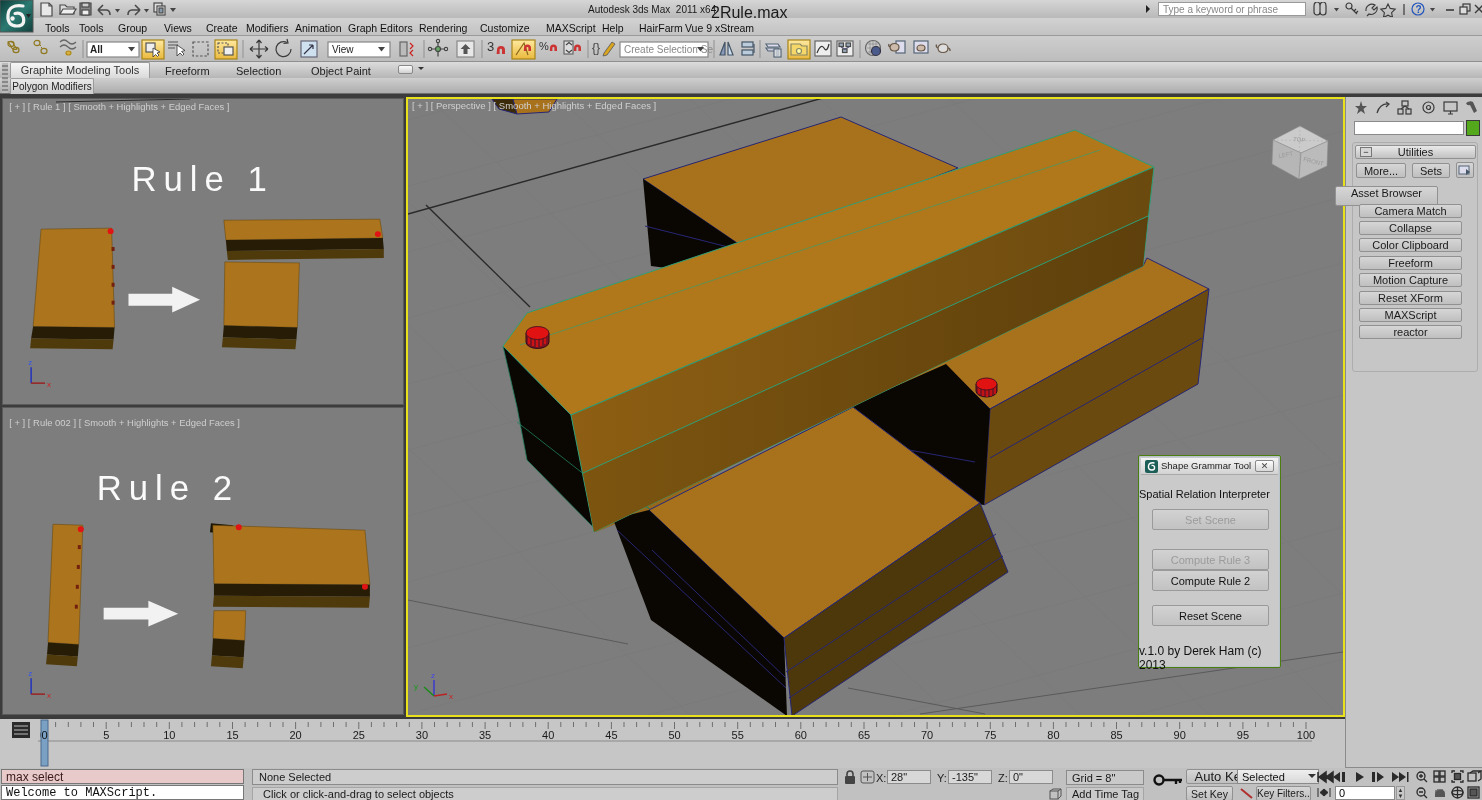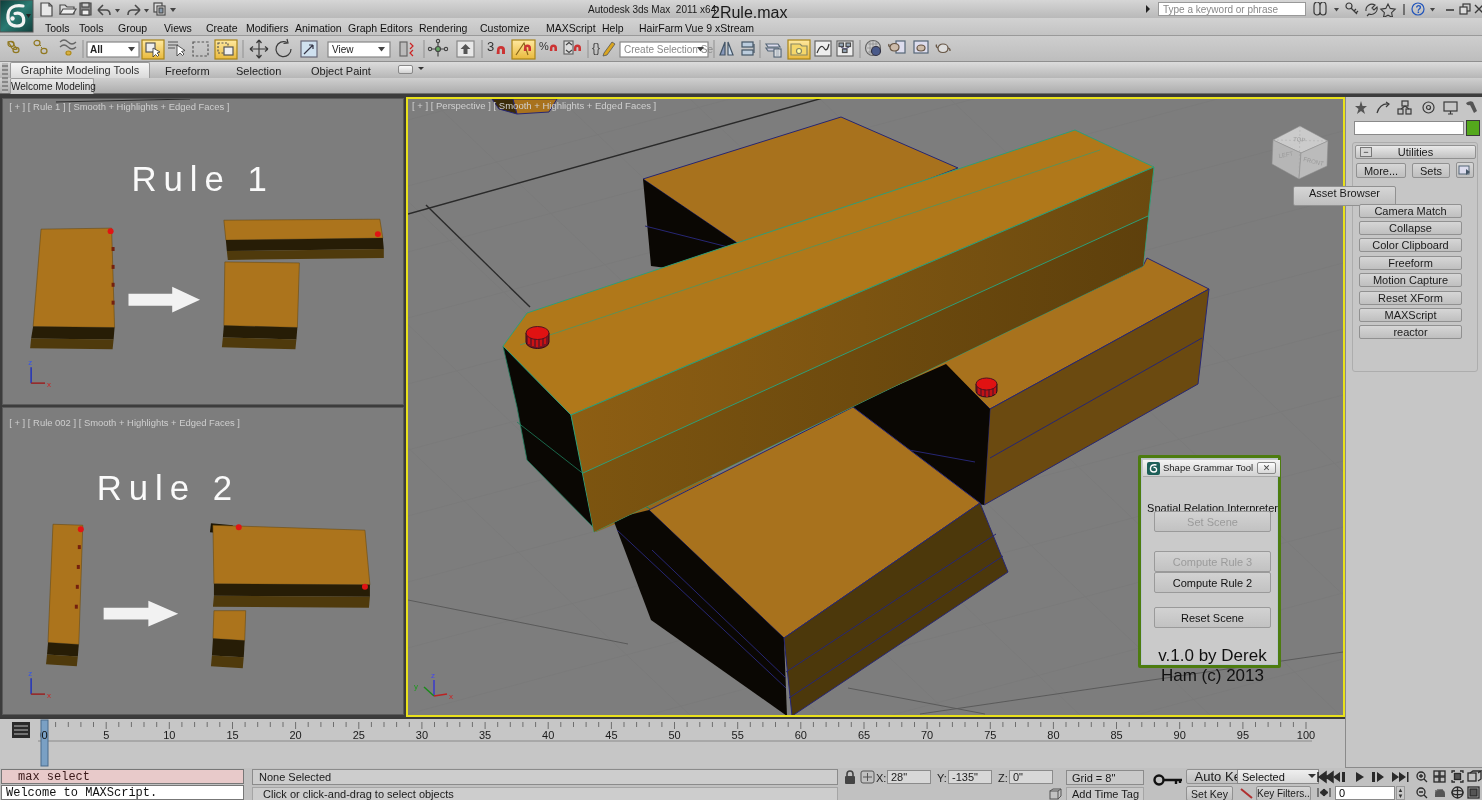--- a/index.html
+++ b/index.html
@@ -14,33 +14,33 @@
 #gmt{left:10px;top:62px;width:140px;height:16px;background:linear-gradient(#f6f6f6,#dadada);border:1px solid #9a9a9a;border-bottom:none;text-align:center;line-height:15px;font-size:11px;color:#333;border-radius:2px 2px 0 0}
 #pm{left:10px;top:78px;width:84px;height:16px;background:linear-gradient(#e9e9e9,#cdcdcd);border:1px solid #9a9a9a;border-bottom:none;text-align:center;line-height:15px;white-space:nowrap;font-size:10px;color:#222;border-radius:2px 2px 0 0}
 #vparea{left:0;top:94px;width:1482px;height:623px;background:#3c3c3c}
 .vpsvg{position:absolute;background:#7d7d7d}
 #mainvp{left:406px;top:97px;width:939px;height:620px;border:2px solid #e9e11b;background:#7d7d7d}
 #rpanel{left:1345px;top:97px;width:137px;height:670px;background:#c6c6c6;border-left:1px solid #8a8a8a}
 #timeline{left:0;top:717px;width:1345px;height:51px;background:#c6c6c6}
 #statusbar{left:0;top:768px;width:1482px;height:32px;background:#c1c1c1}
 .fld{position:absolute;border:1px solid #8b8b8b;background:#cdcdcd;font-size:11px;color:#1a1a1a}
 .btn{position:absolute;border:1px solid #919191;background:linear-gradient(#d6d6d6,#bfbfbf);font-size:11px;color:#1a1a1a;text-align:center;border-radius:2px;white-space:nowrap;overflow:hidden}
-#dialog{left:1138px;top:455px;width:143px;height:213px;background:#cacaca;border:3px solid #4d7c0f;box-shadow:0 0 0 1px #b9c4cd inset;border-radius:2px}
+#dialog{left:1138px;top:455px;width:143px;height:213px;background:#cacaca;border:1px solid #4d7c0f;box-shadow:0 0 0 1px #b9c4cd inset;border-radius:2px}
 .dbtn{position:absolute;left:13px;width:117px;height:21px;background:linear-gradient(#d2d2d2,#c2c2c2);border:1px solid #9a9a9a;border-radius:2px;text-align:center;font-size:11px;line-height:20px}
 </style></head><body>
 <div class="abs" id="titlebar"></div>
 <div class="abs" id="menubar"></div>
 <div class="abs" id="toolbar"></div>
 <div class="abs" id="ribbon1"></div>
 <div class="abs" id="ribbon2"></div>
 <div class="abs" id="gmt">Graphite Modeling Tools</div>
 <div class="abs rtab" style="left:165px;top:65px">Freeform</div>
 <div class="abs rtab" style="left:236px;top:65px">Selection</div>
 <div class="abs rtab" style="left:311px;top:65px">Object Paint</div>
-<div class="abs" id="pm">Welcome Modeling</div>
+<div class="abs" id="pm">Polygon Modifiers</div>
 <div class="abs" id="vparea"></div>
 <svg class="abs vpsvg" style="left:2px;top:98px;border:1px solid #5a5a5a" width="402" height="307" viewBox="2 98 402 307">
 <rect x="2" y="98" width="402" height="307" fill="#7d7d7d"></rect>
 <line x1="55" y1="101" x2="190" y2="98" stroke="#2a2a2a"></line>
 <text x="8" y="109" font-size="9.5" fill="#cfcfcf">[ + ] [ Rule 1 ] [ Smooth + Highlights + Edged Faces ]</text>
 <text x="131" y="191" font-size="35" letter-spacing="7" fill="#fafafa">Rule 1</text>
 <polygon points="40,229 111,228 114,328 32,327" fill="#ac741c" stroke="#6b4a10" stroke-width="0.6"></polygon>
 <polygon points="32,327 114,328 113,340 30,339" fill="#271d06"></polygon>
 <polygon points="30,339 113,340 112,350 29,349" fill="#4f3a0c"></polygon>
 <circle cx="110" cy="231" r="3" fill="#e01414"></circle>
@@ -203,21 +203,21 @@
 <div class="abs" style="left:1354px;top:121px;width:110px;height:14px;background:#fff;border:1px solid #8a8a8a"></div>
 <div class="abs" style="left:1466px;top:120px;width:14px;height:16px;background:#54a81c;border:1px solid #3a3a3a"></div>
 <div class="abs" style="left:1352px;top:142px;width:126px;height:230px;border:1px solid #adadad;border-radius:3px"></div>
 <div class="abs btn" style="left:1355px;top:145px;width:121px;height:14px;line-height:13px;background:linear-gradient(#e9e9e9,#c2c2c2)"><span style="position:absolute;left:4px;top:1px;width:12px;height:10px;border:1px solid #777;font-size:9px;line-height:9px;background:#d6d6d6">−</span>Utilities</div>
 <div class="abs btn" style="left:1356px;top:163px;width:50px;height:15px;line-height:14px">More...</div>
 <div class="abs btn" style="left:1412px;top:163px;width:38px;height:15px;line-height:14px">Sets</div>
 <div class="abs btn" style="left:1456px;top:162px;width:18px;height:16px"><svg width="16" height="14" viewBox="0 0 16 14">
       <rect x="2" y="3" width="10" height="8" fill="#dde" stroke="#567"></rect>
       <path d="M9 6 L13 9 L9 12 Z" fill="#456"></path>
     </svg></div>
-<div class="btn" style="left:1293px;top:186px;width:103px;height:20px;line-height:13px">Asset Browser</div>
+<div class="btn" style="left:1335px;top:186px;width:103px;height:20px;line-height:13px">Asset Browser</div>
 <div class="btn" style="left:1359px;top:204px;width:103px;height:14px;line-height:13px">Camera Match</div>
 <div class="btn" style="left:1359px;top:221px;width:103px;height:14px;line-height:13px">Collapse</div>
 <div class="btn" style="left:1359px;top:238px;width:103px;height:14px;line-height:13px">Color Clipboard</div>
 <div class="btn" style="left:1359px;top:256px;width:103px;height:14px;line-height:13px">Freeform</div>
 <div class="btn" style="left:1359px;top:273px;width:103px;height:14px;line-height:13px">Motion Capture</div>
 <div class="btn" style="left:1359px;top:291px;width:103px;height:14px;line-height:13px">Reset XForm</div>
 <div class="btn" style="left:1359px;top:308px;width:103px;height:14px;line-height:13px">MAXScript</div>
 <div class="btn" style="left:1359px;top:325px;width:103px;height:14px;line-height:13px">reactor</div>
 
 <div class="abs" id="timeline"></div>
@@ -348,21 +348,21 @@
     <text x="1116.5" y="739" font-size="11" fill="#1a1a1a" text-anchor="middle">85</text>
     <text x="1179.7" y="739" font-size="11" fill="#1a1a1a" text-anchor="middle">90</text>
     <text x="1242.9" y="739" font-size="11" fill="#1a1a1a" text-anchor="middle">95</text>
     <text x="1306.0" y="739" font-size="11" fill="#1a1a1a" text-anchor="middle">100</text>
 <rect x="41" y="720" width="7" height="46" fill="#7aa0c4" stroke="#4a6a8a" stroke-width="1"></rect>
 <text x="44.5" y="739" font-size="11" fill="#111" text-anchor="middle">0</text>
 <rect x="1345" y="717" width="0" height="0" fill="none"></rect>
 </svg>
 <div class="abs" style="left:1345px;top:717px;width:137px;height:51px;background:#c6c6c6;border-left:1px solid #8a8a8a;border-bottom:1px solid #8a8a8a"></div>
 <div class="abs" id="statusbar"></div>
-<div class="abs" style="left:1px;top:769px;width:243px;height:15px;background:#e8caca;border:1px solid #777;font-family:Liberation Mono, monospace;font-size:12px;color:#3a1a1a;padding-left:16px;line-height:14px">max select</div>
+<div class="abs" style="left:1px;top:769px;width:243px;height:15px;background:#e8caca;border:1px solid #777;font-family:Liberation Sans, sans-serif;font-size:12px;color:#3a1a1a;padding-left:4px;line-height:14px">max select</div>
 <div class="abs" style="left:1px;top:785px;width:243px;height:15px;background:#fff;border:1px solid #777;font-family:'Liberation Mono',monospace;font-size:12px;color:#111;padding-left:4px;line-height:14px">Welcome to MAXScript.</div>
 <div class="abs fld" style="left:252px;top:769px;width:586px;height:16px;line-height:15px;padding-left:6px">None Selected</div>
 <div class="abs fld" style="left:252px;top:787px;width:586px;height:14px;line-height:13px;padding-left:10px;border-color:#a5a5a5">Click or click-and-drag to select objects</div>
 <svg class="abs" style="left:842px;top:770px" width="16" height="15" viewBox="0 0 16 15">
     <rect x="3" y="6" width="10" height="8" rx="1" fill="#444"></rect>
     <path d="M5 6 V4 a3 3 0 0 1 6 0 V6" stroke="#444" stroke-width="1.6" fill="none"></path>
   </svg>
 <svg class="abs" style="left:860px;top:770px" width="16" height="15" viewBox="0 0 16 15">
     <rect x="1" y="1" width="13" height="12" rx="2" fill="none" stroke="#555"></rect>
     <path d="M7.5 3 v8 M3 7 h9" stroke="#555"></path>
@@ -443,26 +443,26 @@
   </svg>
 <div class="abs" id="dialog">
 <div class="abs" style="left:2px;top:2px;width:137px;height:17px;background:linear-gradient(#f4f4f4,#d2d2d2);border-bottom:1px solid #aaa">
 <svg class="abs" style="left:4px;top:2px" width="13" height="13" viewBox="0 0 13 13">
         <rect width="13" height="13" rx="2" fill="#1d5f58"></rect>
         <path d="M9.5 3 Q4 2 3.5 6 Q3 10 7 10 Q10 10 9.5 7 Q9 5 6.5 5.5" stroke="#fff" stroke-width="1.4" fill="none"></path>
       </svg>
 <span style="position:absolute;left:20px;top:2px;font-size:9.5px;color:#222;white-space:nowrap">Shape Grammar Tool</span>
 <div style="position:absolute;right:4px;top:2px;width:19px;height:12px;border:1px solid #888;border-radius:2px;background:linear-gradient(#fdfdfd,#d8d8d8);text-align:center;font-size:9px;line-height:11px;color:#444">✕</div>
 </div>
-<div class="abs" style="left:0;top:44px;width:143px;text-align:center;font-size:11px;color:#111">Spatial Relation Interpreter</div>
+<div class="abs" style="left:0;top:32px;width:143px;text-align:left;font-size:11px;color:#111">Spatial Relation Interpreter</div>
 <div class="dbtn" style="top:53px;color:#9b9b9b">Set Scene</div>
 <div class="dbtn" style="top:93px;color:#9b9b9b">Compute Rule 3</div>
 <div class="dbtn" style="top:114px;color:#111">Compute Rule 2</div>
 <div class="dbtn" style="top:149px;color:#111">Reset Scene</div>
-<div class="abs" style="left:0;top:188px;width:143px;text-align:center;font-size:17px;color:#111">v.1.0 by Derek Ham (c) 2013</div>
+<div class="abs" style="left:0;top:188px;width:143px;font-size:12px;color:#111">v.1.0 by Derek Ham (c) 2013</div>
 </div>
 <svg class="abs" style="left:0;top:0" width="36" height="36" viewBox="0 0 36 36">
 <defs>
       <linearGradient id="tg" x1="0" y1="0" x2="1" y2="1">
         <stop offset="0" stop-color="#0e3d3a"></stop>
         <stop offset="0.5" stop-color="#2a7a72"></stop>
         <stop offset="1" stop-color="#123f3c"></stop>
       </linearGradient>
     </defs>
 <rect x="0" y="0" width="33" height="32" fill="url(#tg)" stroke="#555"></rect>

